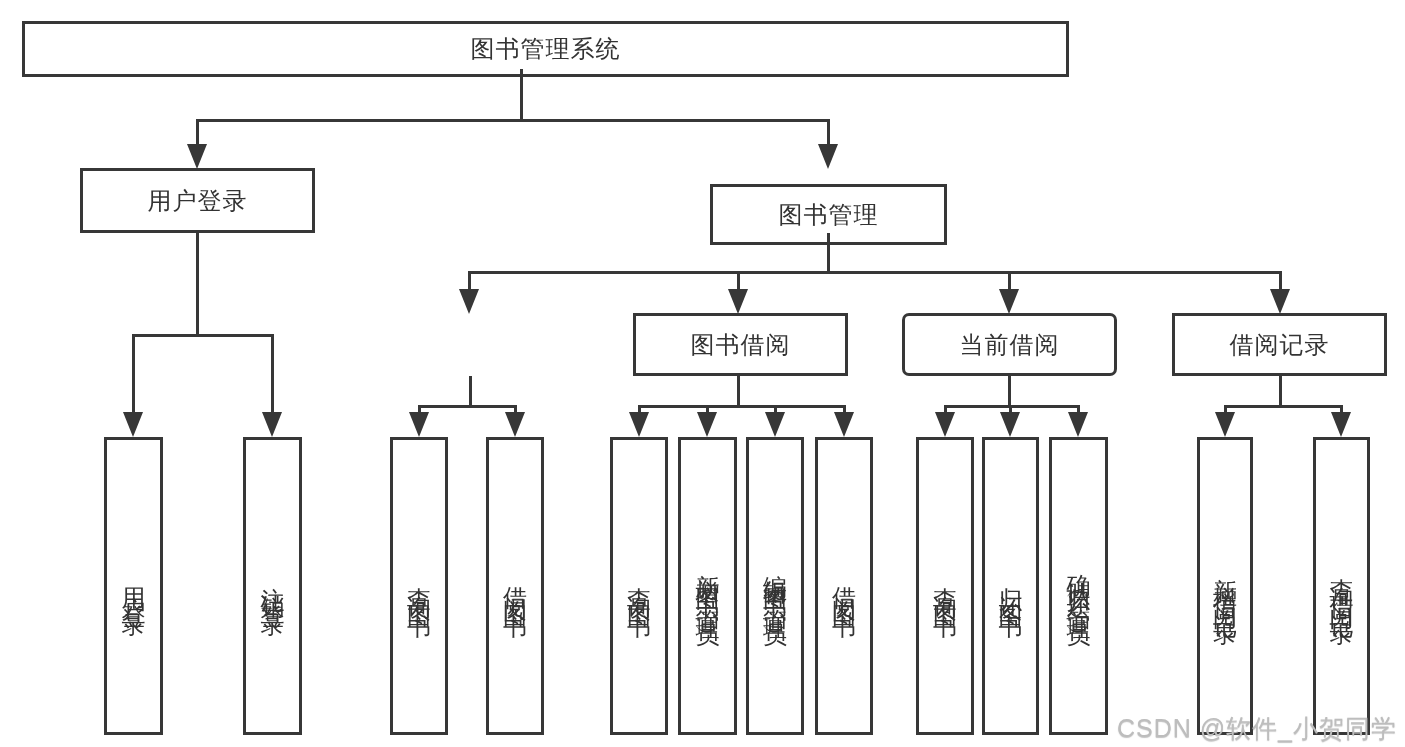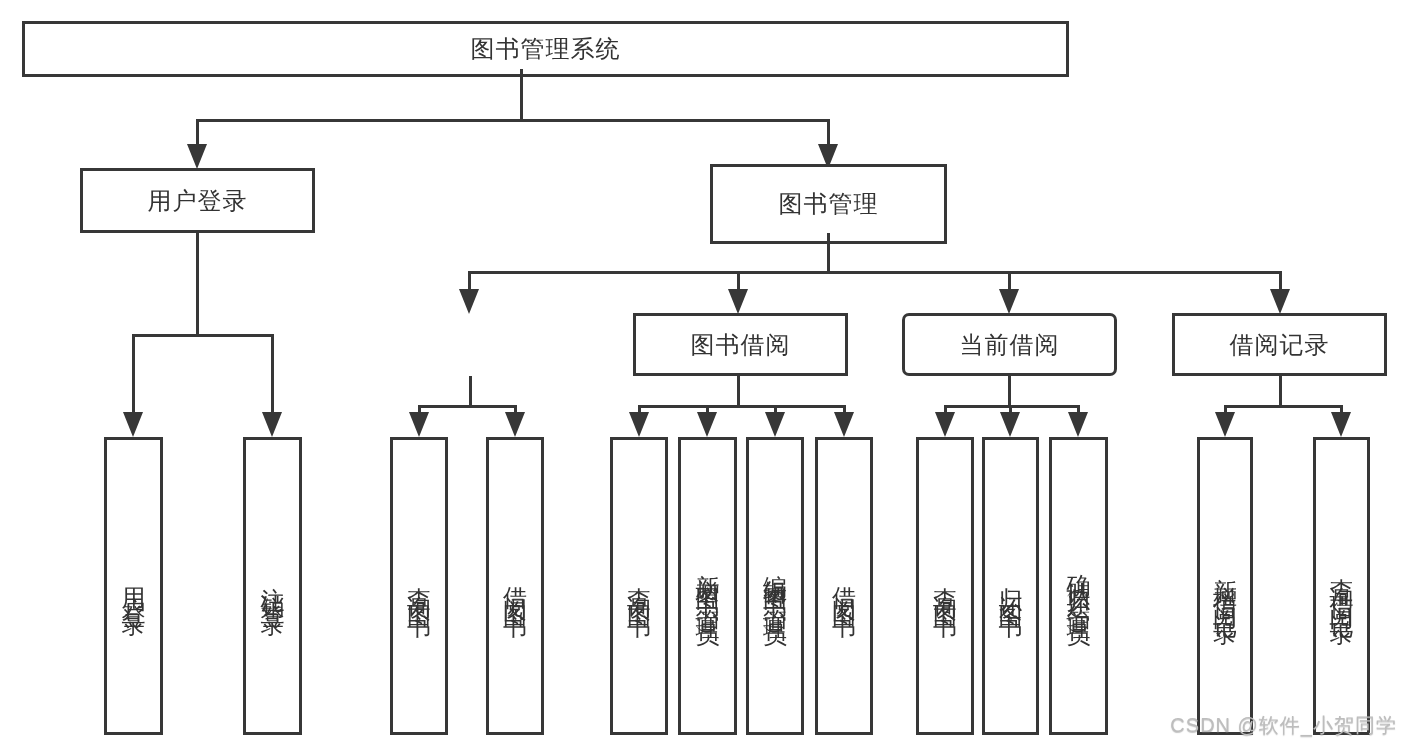--- a/index.html
+++ b/index.html
@@ -38,21 +38,21 @@
     position: absolute;
     width: 0; height: 0;
     border-left: 10px solid transparent;
     border-right: 10px solid transparent;
     border-top: 25px solid #373737;
   }
   .watermark {
     position: absolute;
     right: 8px;
     top: 712px;
-    font-size: 20px;
+    font-size: 25px;
     color: #bdbdbd;
     text-shadow: 0 1px 1px rgba(120,120,120,0.45);
     letter-spacing: 1px;
   }
 </style>
 </head>
 <body>
 
 <div id="canvas">
 
@@ -63,21 +63,21 @@
   <div class="vline" style="left:520px; top:69px; height:50px;"></div>
   <div class="hline" style="left:196px; top:119px; width:634px;"></div>
   <div class="vline" style="left:196px; top:119px; height:28px;"></div>
   <div class="arrow" style="left:187px; top:144px;"></div>
   <div class="vline" style="left:827px; top:119px; height:28px;"></div>
   <div class="arrow" style="left:818px; top:144px;"></div>
 
   <div class="box" style="left:80px; top:168px; width:235px; height:65px;">
     <span>用户登录</span>
   </div>
-  <div class="box" style="left:710px; top:164px; width:237px; height:80px;">
+  <div class="box" style="left:710px; top:184px; width:237px; height:61px;">
     <span>图书管理</span>
   </div>
 
   <div class="vline" style="left:196px; top:233px; height:104px;"></div>
   <div class="hline" style="left:132px; top:334px; width:142px;"></div>
   <div class="vline" style="left:132px; top:334px; height:80px;"></div>
   <div class="arrow" style="left:123px; top:412px;"></div>
   <div class="vline" style="left:271px; top:334px; height:80px;"></div>
   <div class="arrow" style="left:262px; top:412px;"></div>
 

